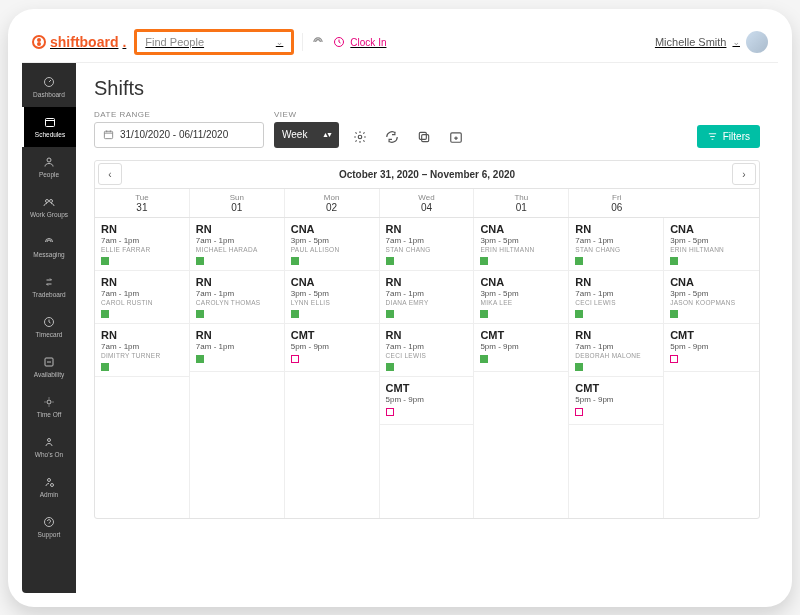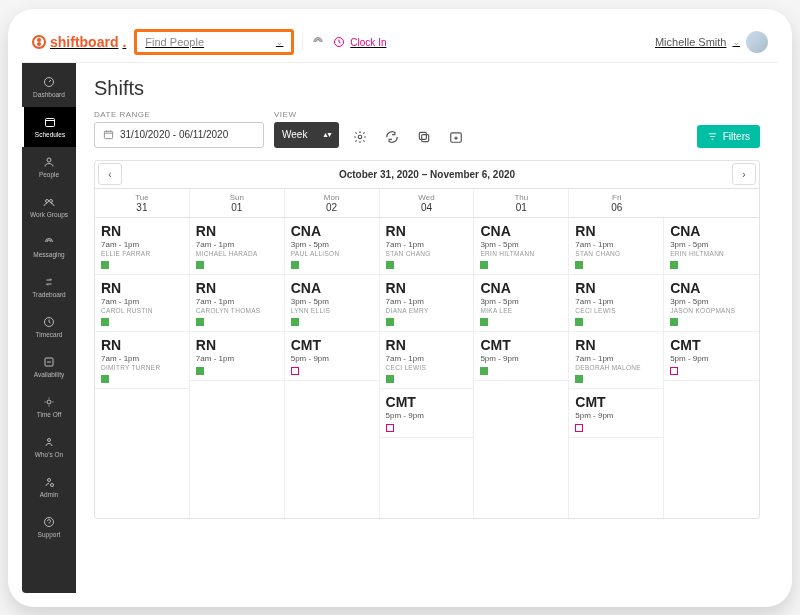--- a/index.html
+++ b/index.html
@@ -203,21 +203,21 @@
     min-height:300px;
     display:flex; flex-direction:column;
   }
   .cal-col:last-child { border-right:none; }
   .shift {
     border-bottom:1px solid #eee;
     padding:5px 6px;
     font-size:8px;
     min-height:48px;
   }
-  .shift-role { font-weight:700; color:#222; font-size:14px; }
+  .shift-role { font-weight:700; color:#222; font-size:11px; }
   .shift-time { color:#555; margin-top:1px; }
   .shift-person { color:#999; font-size:6.5px; margin-top:1px; letter-spacing:0.3px; }
   .shift-status {
     margin-top:4px;
     width:8px; height:8px;
   }
   .status-filled { background:#4caf50; }
   .status-open { border:1.5px solid #e6007a; }
   .chev { font-size:9px; color:#999; }
   .tri { font-size:8px; line-height:1; }

